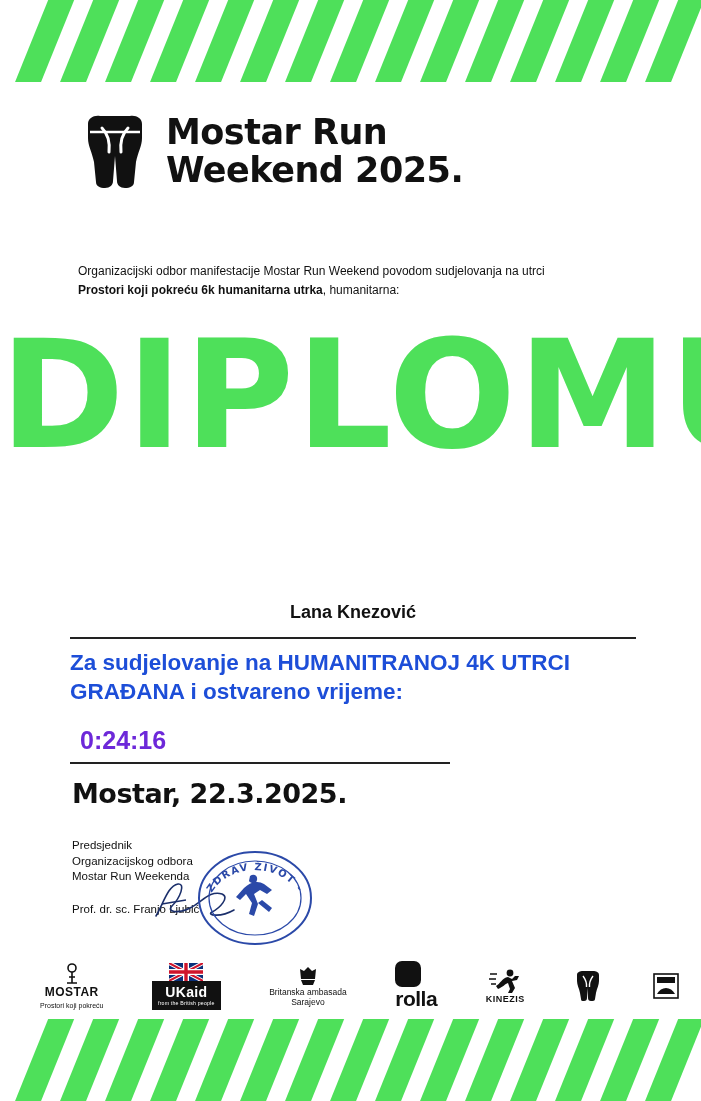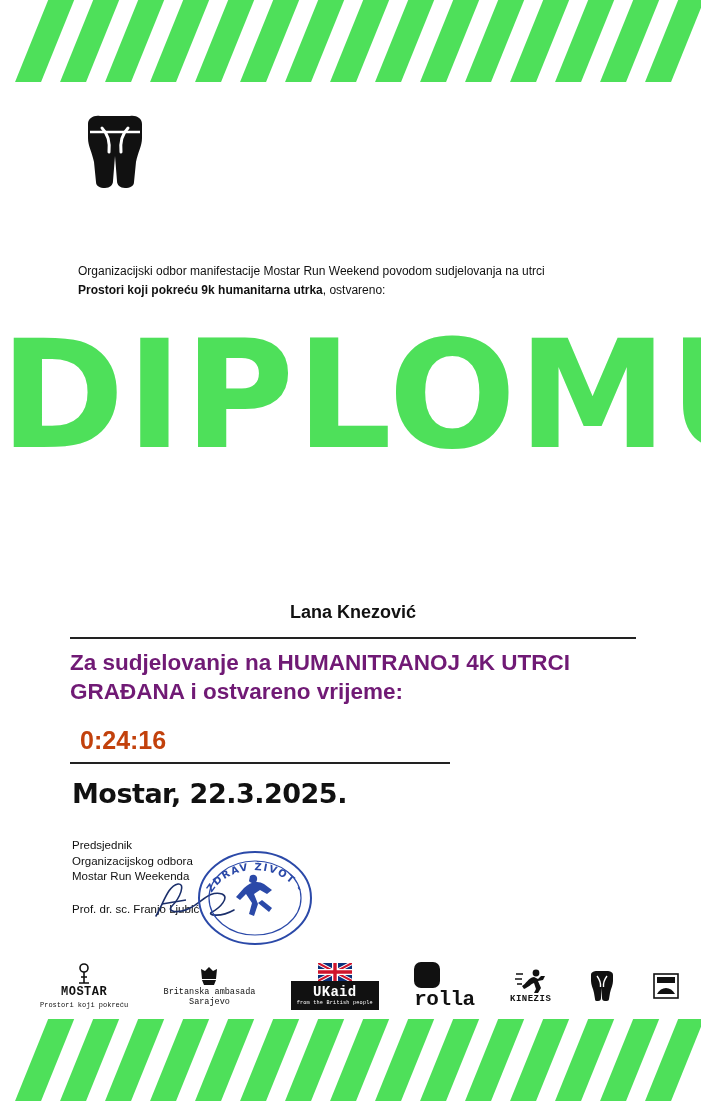--- a/index.html
+++ b/index.html
@@ -103,29 +103,29 @@
   .rule.time-rule { top: 762px; left: 70px; width: 380px; }
 
   .reason {
     position: absolute;
     top: 648px;
     left: 70px;
     width: 580px;
     font-size: 22.5px;
     font-weight: bold;
     line-height: 29px;
-    color: #701a75;
+    color: #1d4ed8;
   }
   .time {
     position: absolute;
     top: 726px;
     left: 80px;
     font-size: 25px;
     font-weight: bold;
-    color: #c2410c;
+    color: #6d28d9;
   }
 
   .place-date {
     position: absolute;
     top: 778px;
     left: 72px;
     font-family: "DejaVu Sans", sans-serif;
     font-size: 27px;
     font-weight: bold;
     color: #111;
@@ -166,21 +166,20 @@
   
   .sponsors {
     position: absolute;
     top: 958px;
     left: 40px;
     width: 640px;
     height: 56px;
     display: flex;
     align-items: center;
     justify-content: space-between;
-    font-family: Liberation Mono, monospace;
   }
   .sponsor {
     display: flex;
     flex-direction: column;
     align-items: center;
     justify-content: center;
     color: #111;
   }
   .sponsor .cap {
     font-size: 7px;
@@ -246,25 +245,29 @@
 
 <div class="logo-row">
   <span class="logo-mark">
     <svg viewBox="0 0 74 78" width="74" height="78" aria-hidden="true">
       <path d="M10 12 C10 6, 16 3, 22 4 L52 4 C58 3, 64 6, 64 12 L64 26 C64 34, 60 40, 58 50 L56 70 C56 74, 52 76, 47 76 C42 76, 39 73, 39 69 L37 44 L35 69 C35 73, 32 76, 27 76 C22 76, 18 74, 18 70 L16 50 C14 40, 10 34, 10 26 Z" fill="#111"></path>
       <path d="M24 16 C30 22, 32 30, 31 40" stroke="#fff" stroke-width="3" fill="none" stroke-linecap="round"></path>
       <path d="M50 16 C44 22, 42 30, 43 40" stroke="#fff" stroke-width="3" fill="none" stroke-linecap="round"></path>
       <path d="M12 20 L62 20" stroke="#fff" stroke-width="2.5"></path>
     </svg>
   </span>
+  <span class="logo-text">
+    <span>Mostar Run</span><br>
+    <span>Weekend 2025.</span>
+  </span>
 </div>
 
 <div class="intro">
   <span>Organizacijski odbor manifestacije Mostar Run Weekend povodom sudjelovanja na utrci</span><br>
-  <b>Prostori koji pokreću 9k humanitarna utrka</b><span>, ostvareno:</span>
+  <b>Prostori koji pokreću 6k humanitarna utrka</b><span>, humanitarna:</span>
 </div>
 
 <div class="diploma-word">DIPLOMU</div>
 
 <div class="recipient">Lana Knezović</div>
 <div class="rule name-rule"></div>
 
 <div class="reason">Za sudjelovanje na HUMANITRANOJ 4K UTRCI GRAĐANA i ostvareno vrijeme:</div>
 
 <div class="time">0:24:16</div>
@@ -310,40 +313,40 @@
   <div class="sponsor">
     <svg width="22" height="22" viewBox="0 0 22 22" aria-hidden="true">
       <circle cx="11" cy="5" r="4" fill="none" stroke="#111" stroke-width="1.6"></circle>
       <path d="M11 9 L11 20 M6 20 L16 20 M8 14 L14 14" stroke="#111" stroke-width="1.6" fill="none"></path>
     </svg>
     <div class="nm">MOSTAR</div>
     <div class="cap">Prostori koji pokreću</div>
   </div>
 
   <div class="sponsor">
-    <svg width="26" height="22" viewBox="0 0 26 22" aria-hidden="true">
-      <path d="M13 2 L17 6 L21 4 L20 14 L6 14 L5 4 L9 6 Z" fill="#111"></path>
-      <path d="M6 15 L20 15 L18 20 L8 20 Z" fill="#111"></path>
-    </svg>
-    <div class="brit">Britanska ambasada</div>
-    <div class="brit">Sarajevo</div>
-  </div>
-
-  <div class="sponsor">
     <svg width="34" height="18" viewBox="0 0 34 18" aria-hidden="true">
       <rect width="34" height="18" fill="#0a2f7a"></rect>
       <path d="M0 0 L34 18 M34 0 L0 18" stroke="#fff" stroke-width="4"></path>
       <path d="M0 0 L34 18 M34 0 L0 18" stroke="#cf142b" stroke-width="2"></path>
       <path d="M17 0 L17 18 M0 9 L34 9" stroke="#fff" stroke-width="6"></path>
       <path d="M17 0 L17 18 M0 9 L34 9" stroke="#cf142b" stroke-width="3.4"></path>
     </svg>
     <div class="ukaid-box">
       <div class="t">UKaid</div>
       <div class="s">from the British people</div>
     </div>
+  </div>
+
+  <div class="sponsor">
+    <svg width="26" height="22" viewBox="0 0 26 22" aria-hidden="true">
+      <path d="M13 2 L17 6 L21 4 L20 14 L6 14 L5 4 L9 6 Z" fill="#111"></path>
+      <path d="M6 15 L20 15 L18 20 L8 20 Z" fill="#111"></path>
+    </svg>
+    <div class="brit">Britanska ambasada</div>
+    <div class="brit">Sarajevo</div>
   </div>
 
 
   <div class="sponsor rolla-box">
     <span class="rolla-sq"></span>
     <span class="rolla-txt">rolla</span>
   </div>
 
   <div class="sponsor kinezis">
     <svg width="34" height="26" viewBox="0 0 34 26" aria-hidden="true">

